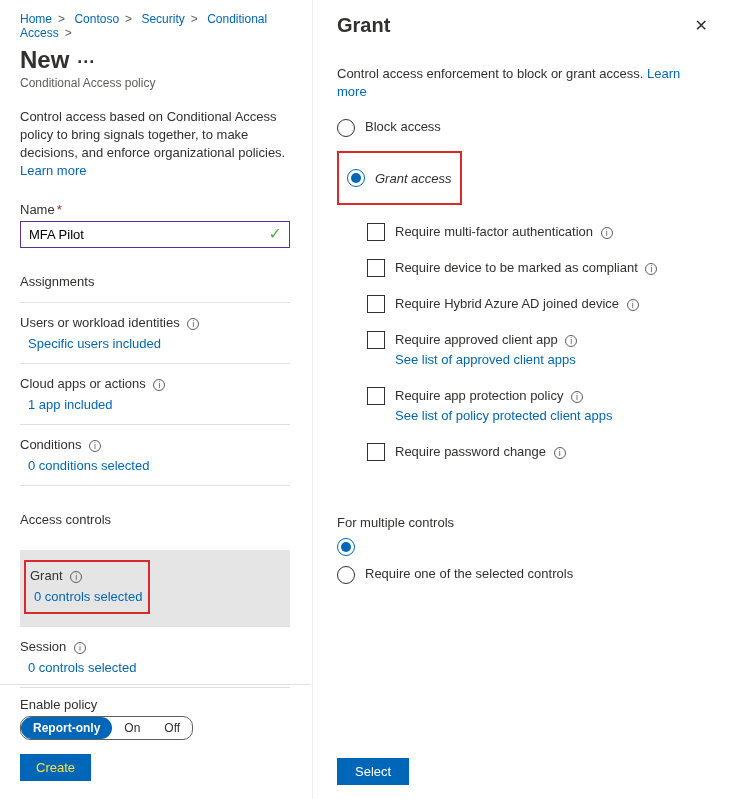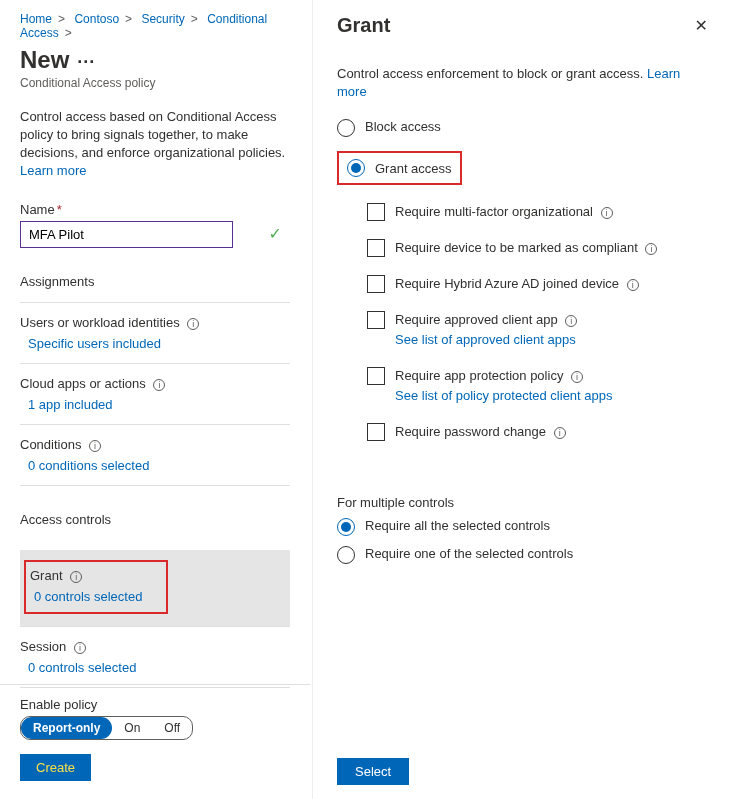--- a/index.html
+++ b/index.html
@@ -35,21 +35,21 @@
     .page-title .dots { font-size: 18px; margin-left: 8px; color: #323130; }
     .subtitle { font-size: 12px; color: #605e5c; margin-top: 2px; }
 
     .blurb { font-size: 13px; line-height: 18px; margin-top: 18px; }
     .link { color: #0067b8; text-decoration: none; cursor: pointer; }
 
     .field-label { font-size: 13px; margin-top: 22px; }
     .req { color: #a4262c; margin-left: 2px; }
 
     .name-input {
-      width: 213px;
+      width: 270px;
       border: 1px solid #5b2e91;
       padding: 5px 28px 5px 8px;
       font-size: 13px;
       margin-top: 4px;
       position: relative;
     }
     .name-wrap { position: relative; width: 270px; }
     .name-wrap .check {
       position: absolute; right: 8px; top: 7px;
       color: #4caf50; font-size: 16px;
@@ -79,21 +79,21 @@
 
     .grant-selected {
       background: #e5e5e5;
       padding: 10px 8px 12px 4px;
       margin-top: 10px;
       border-bottom: 1px solid #e1dfdd;
     }
 
     .highlight-box {
       border: 2px solid #d9292b;
-      padding: 6px 24px 8px 4px;
+      padding: 6px 6px 8px 4px;
       display: inline-block;
     }
 
     .bottom-bar {
       position: absolute;
       left: 0; bottom: 0;
       width: 310px;
       padding: 12px 20px 18px 20px;
       border-top: 1px solid #e1dfdd;
     }
@@ -156,23 +156,24 @@
       margin-right: 10px;
     }
     .radio-outer.selected { border-color: #0067b8; }
     .radio-inner {
       width: 10px; height: 10px;
       border-radius: 50%;
       background: #0067b8;
     }
     .radio-row.highlighted {
       border: 2px solid #d9292b;
-      padding: 6px 8px;
+      padding: 16px 8px;
       display: inline-flex;
       align-items: center;
+      font-style: italic;
     }
 
     .check-box {
       width: 18px; height: 18px;
       border: 1px solid #323130;
       flex-shrink: 0;
       margin-right: 10px;
     }
     .check-body { font-size: 13px; line-height: 18px; }
     .sublink { color: #0067b8; display: block; margin-top: 2px; }
@@ -302,21 +303,21 @@
       <div class="radio-outer selected">
           <div class="radio-inner"></div>
         </div>
       <span>Grant access</span>
     </div>
   </div>
 
   <div class="checks">
     <div class="check-row">
       <div class="check-box"></div>
-      <div class="check-body"><span>Require multi-factor organizational</span> <span class="info-icon">i</span></div>
+      <div class="check-body"><span>Require multi-factor authentication</span> <span class="info-icon">i</span></div>
     </div>
     <div class="check-row">
       <div class="check-box"></div>
       <div class="check-body"><span>Require device to be marked as compliant</span> <span class="info-icon">i</span></div>
     </div>
     <div class="check-row">
       <div class="check-box"></div>
       <div class="check-body"><span>Require Hybrid Azure AD joined device</span> <span class="info-icon">i</span></div>
     </div>
     <div class="check-row">
@@ -338,21 +339,20 @@
       <div class="check-body"><span>Require password change</span> <span class="info-icon">i</span></div>
     </div>
   </div>
 
   <div class="multi-title">For multiple controls</div>
   <div class="radio-group">
     <div class="radio-row">
       <div class="radio-outer selected">
           <div class="radio-inner"></div>
         </div>
-      <span>Require all the selected controls</span>
     </div>
     <div class="radio-row" style="margin-top:10px;">
       <div class="radio-outer"></div>
       <span>Require one of the selected controls</span>
     </div>
   </div>
 
   <button class="select-btn">Select</button>
 </div>
 

